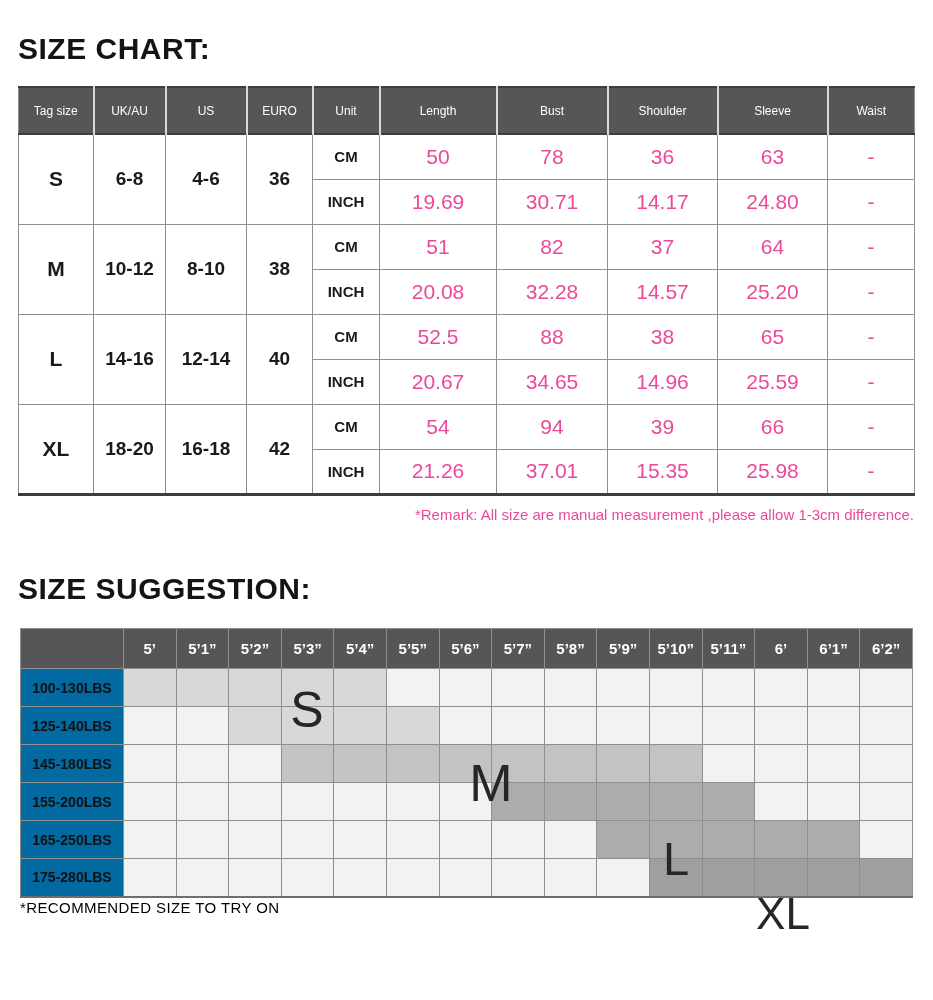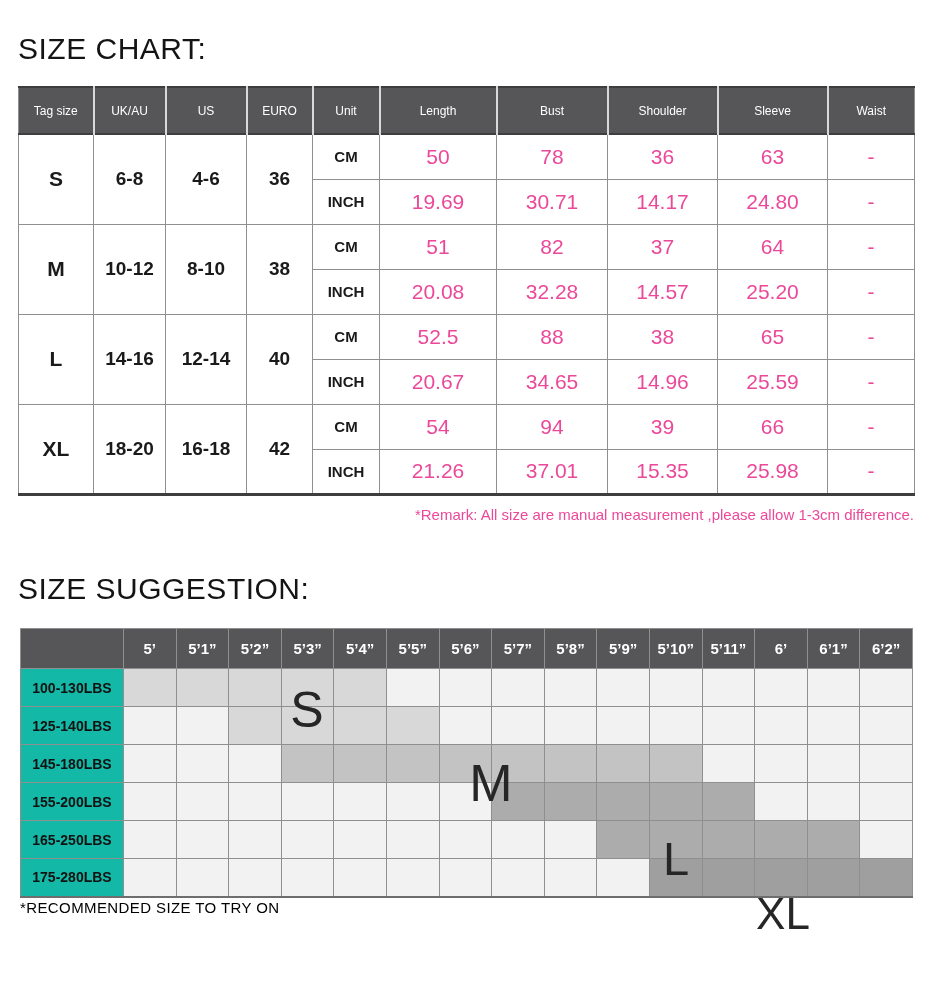--- a/index.html
+++ b/index.html
@@ -2,21 +2,21 @@
 <html style="--header-bg: #565659; --grid-line: #8f8f8f; --cell-bg: #f2f2f2; --shade-s: #d8d8d8; --shade-m: #c3c3c3; --shade-l: #acacac; --shade-xl: #9f9f9f;"><head>
 <meta charset="utf-8">
 <style>
   * { margin:0; padding:0; box-sizing:border-box; }
   html,body { background:#ffffff; }
   .page {
     position:relative; width:933px; height:1000px; background:#fff;
     font-family:"Liberation Sans", sans-serif; color:#1a1a1a; overflow:hidden;
   }
   .section-title {
-    position:absolute; left:18px; font-size:30px; font-weight:400;
+    position:absolute; left:18px; font-size:30px; font-weight:700;
     letter-spacing:0.5px; color:#141414;
   }
   #title-chart { top:32px; }
   #title-suggestion { top:572px; }
 
   
   table { border-collapse:collapse; table-layout:fixed; }
   .chart {
     position:absolute; left:18px; top:86px; width:896px;
     border:1px solid var(--grid-line);
@@ -47,21 +47,21 @@
   .sug th {
     height:40px; background:var(--header-bg); color:#fff;
     font-size:15px; font-weight:700; text-align:center; vertical-align:middle;
     border:1px solid var(--grid-line);
   }
   .sug td {
     height:38px; background:var(--cell-bg);
     border:1px solid var(--grid-line);
   }
   .sug td.lab {
-    background:#14b8a6; font-weight:bold; font-size:14px;
+    background:#0369a1; font-weight:bold; font-size:14px;
     text-align:center; vertical-align:middle; color:#111;
   }
   .sug td.sh-S  { background:var(--shade-s); }
   .sug td.sh-M  { background:var(--shade-m); }
   .sug td.sh-L  { background:var(--shade-l); }
   .sug td.sh-XL { background:var(--shade-xl); }
 
   .ovl {
     position:absolute; transform:translate(-50%,-50%);
     font-weight:400; color:#262626; line-height:1;

